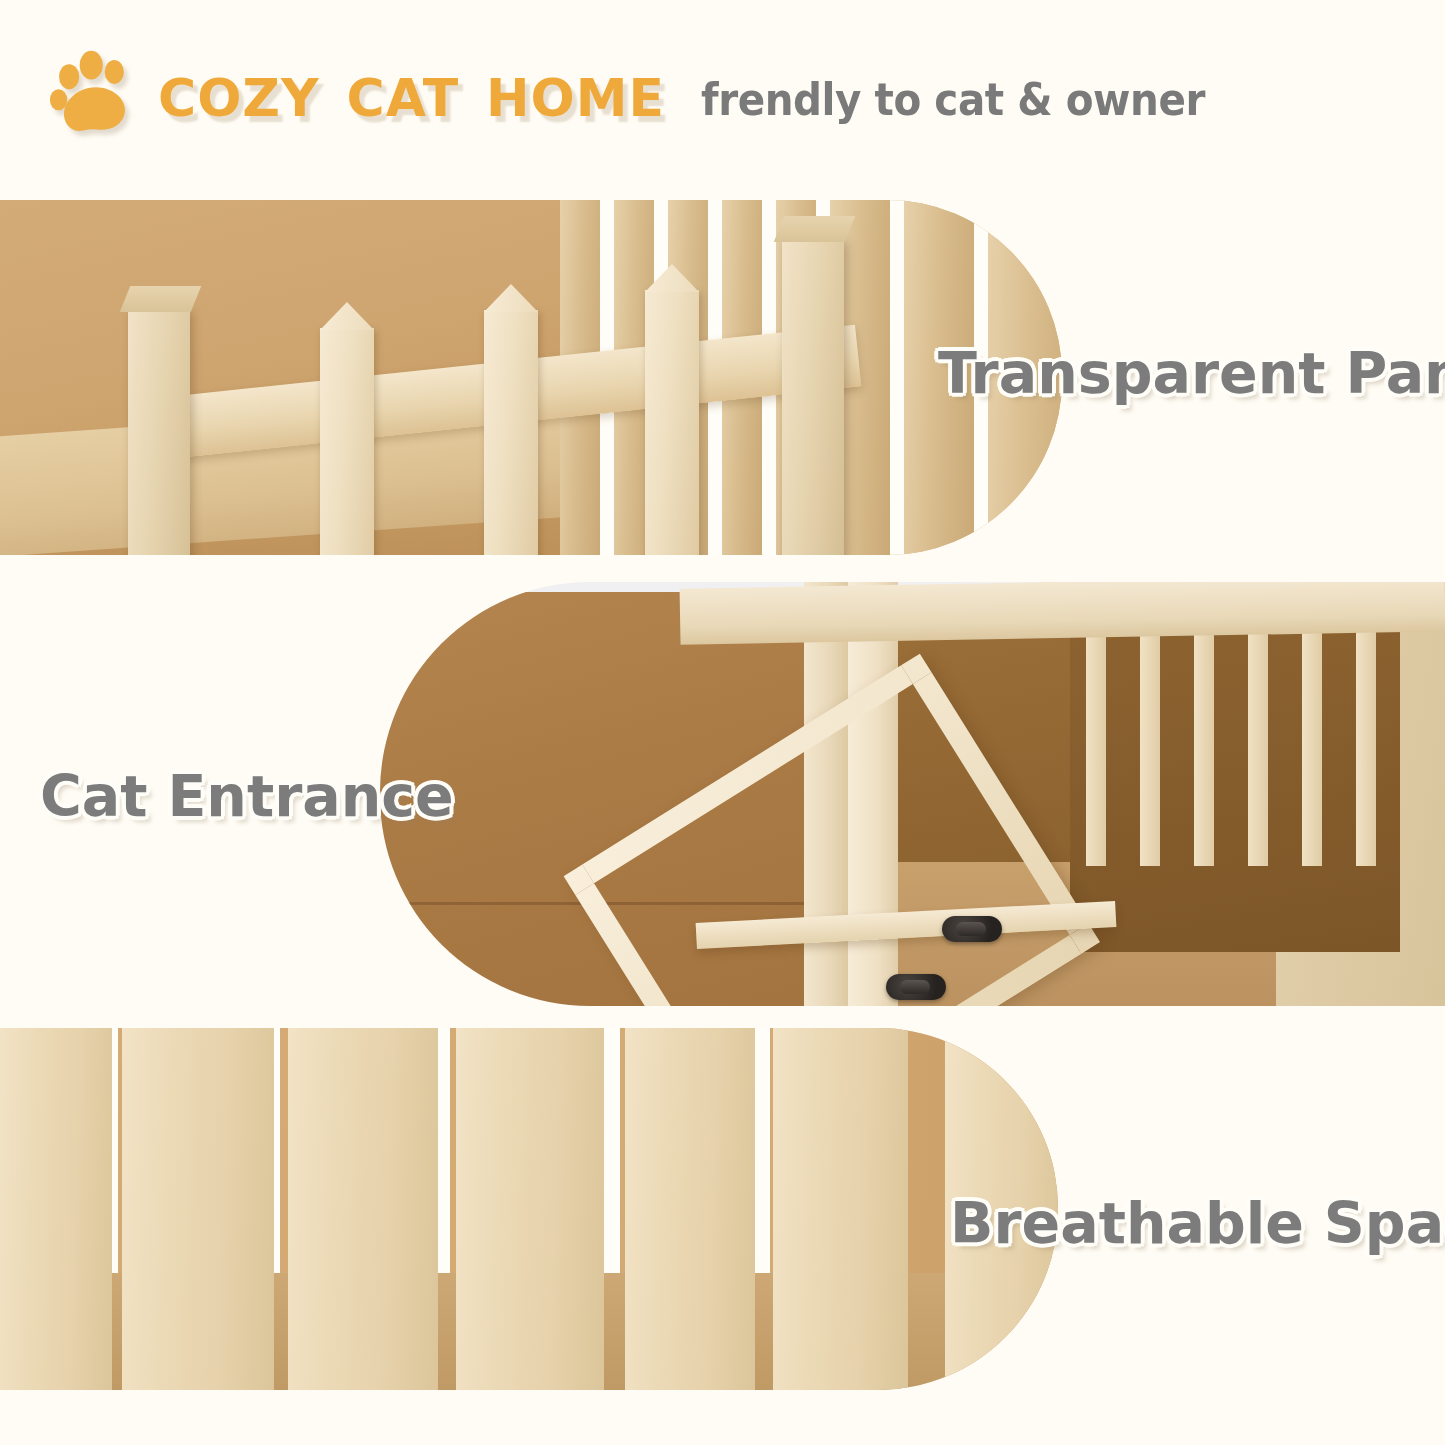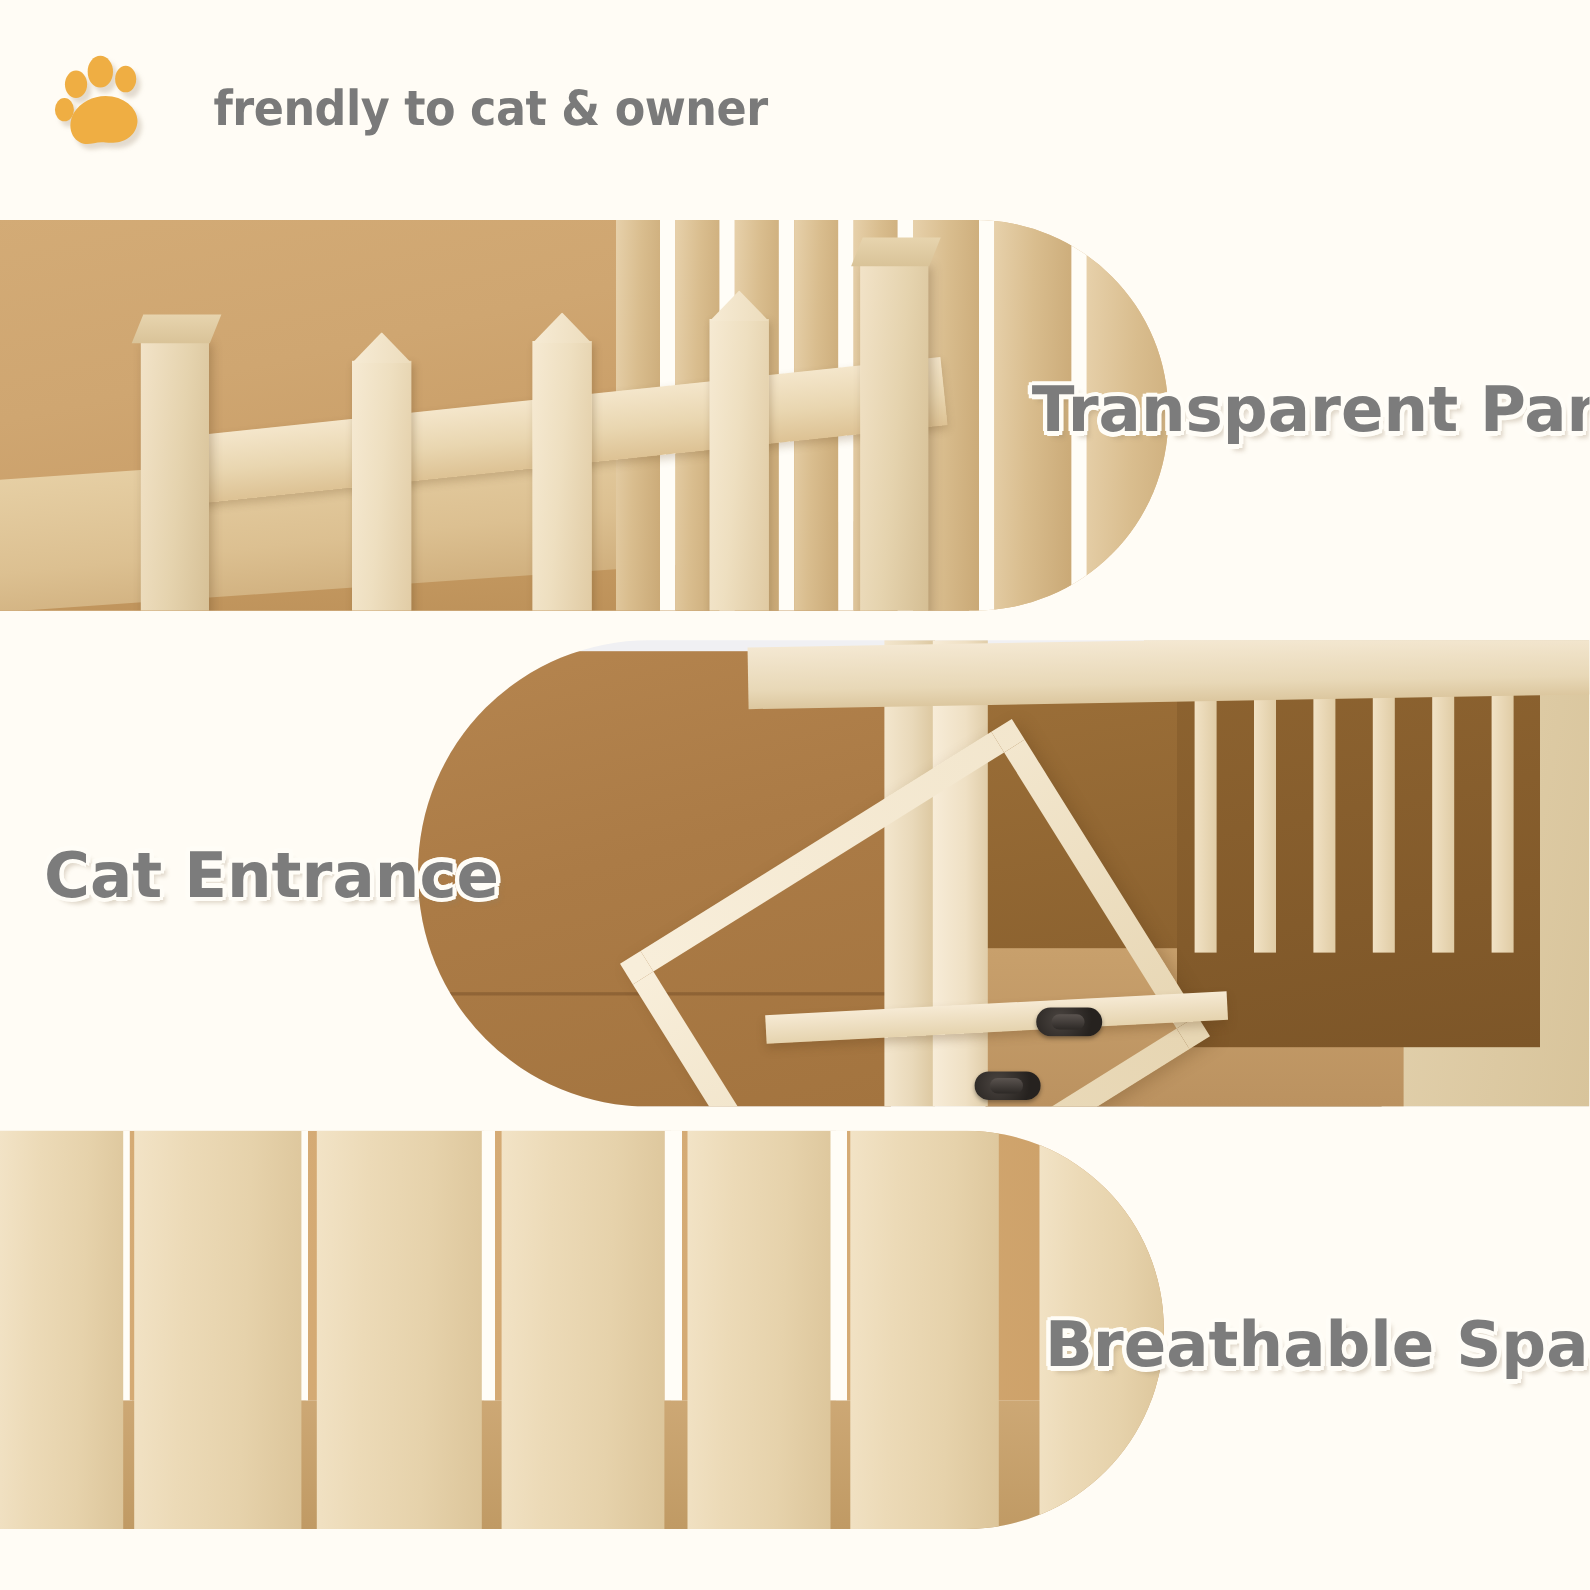--- a/index.html
+++ b/index.html
@@ -243,20 +243,21 @@
   <div class="paw-icon">
     <svg viewBox="0 0 100 100" width="96" height="96" aria-hidden="true">
       <ellipse cx="22" cy="33" rx="10.5" ry="13" fill="#EFAE43"></ellipse>
       <ellipse cx="45" cy="21" rx="12" ry="15" fill="#EFAE43"></ellipse>
       <ellipse cx="69" cy="28" rx="10" ry="12.5" fill="#EFAE43"></ellipse>
       <ellipse cx="11" cy="57" rx="9" ry="11" fill="#EFAE43"></ellipse>
       <path d="M50 44 C68 44 82 57 80 70 C78 84 64 90 50 88 C40 86.5 34 92 26 88 C16 83 14 70 20 60 C26 50 38 44 50 44 Z" fill="#EFAE43"></path>
     </svg>
   </div>
 
+  <div class="brand">Cozy Cat Home</div>
   <div class="tagline">frendly to cat &amp; owner</div>
 </div>
 
 <div class="panel" id="panel1">
   <div class="scene">
     <div class="p1-backboard woodgrain-h"></div>
     <div class="p1-deck woodgrain-h"></div>
     <div class="p1-shelfplank woodgrain-h"></div>
 
     <div class="slat-v woodgrain" style="left:560px;"></div>

